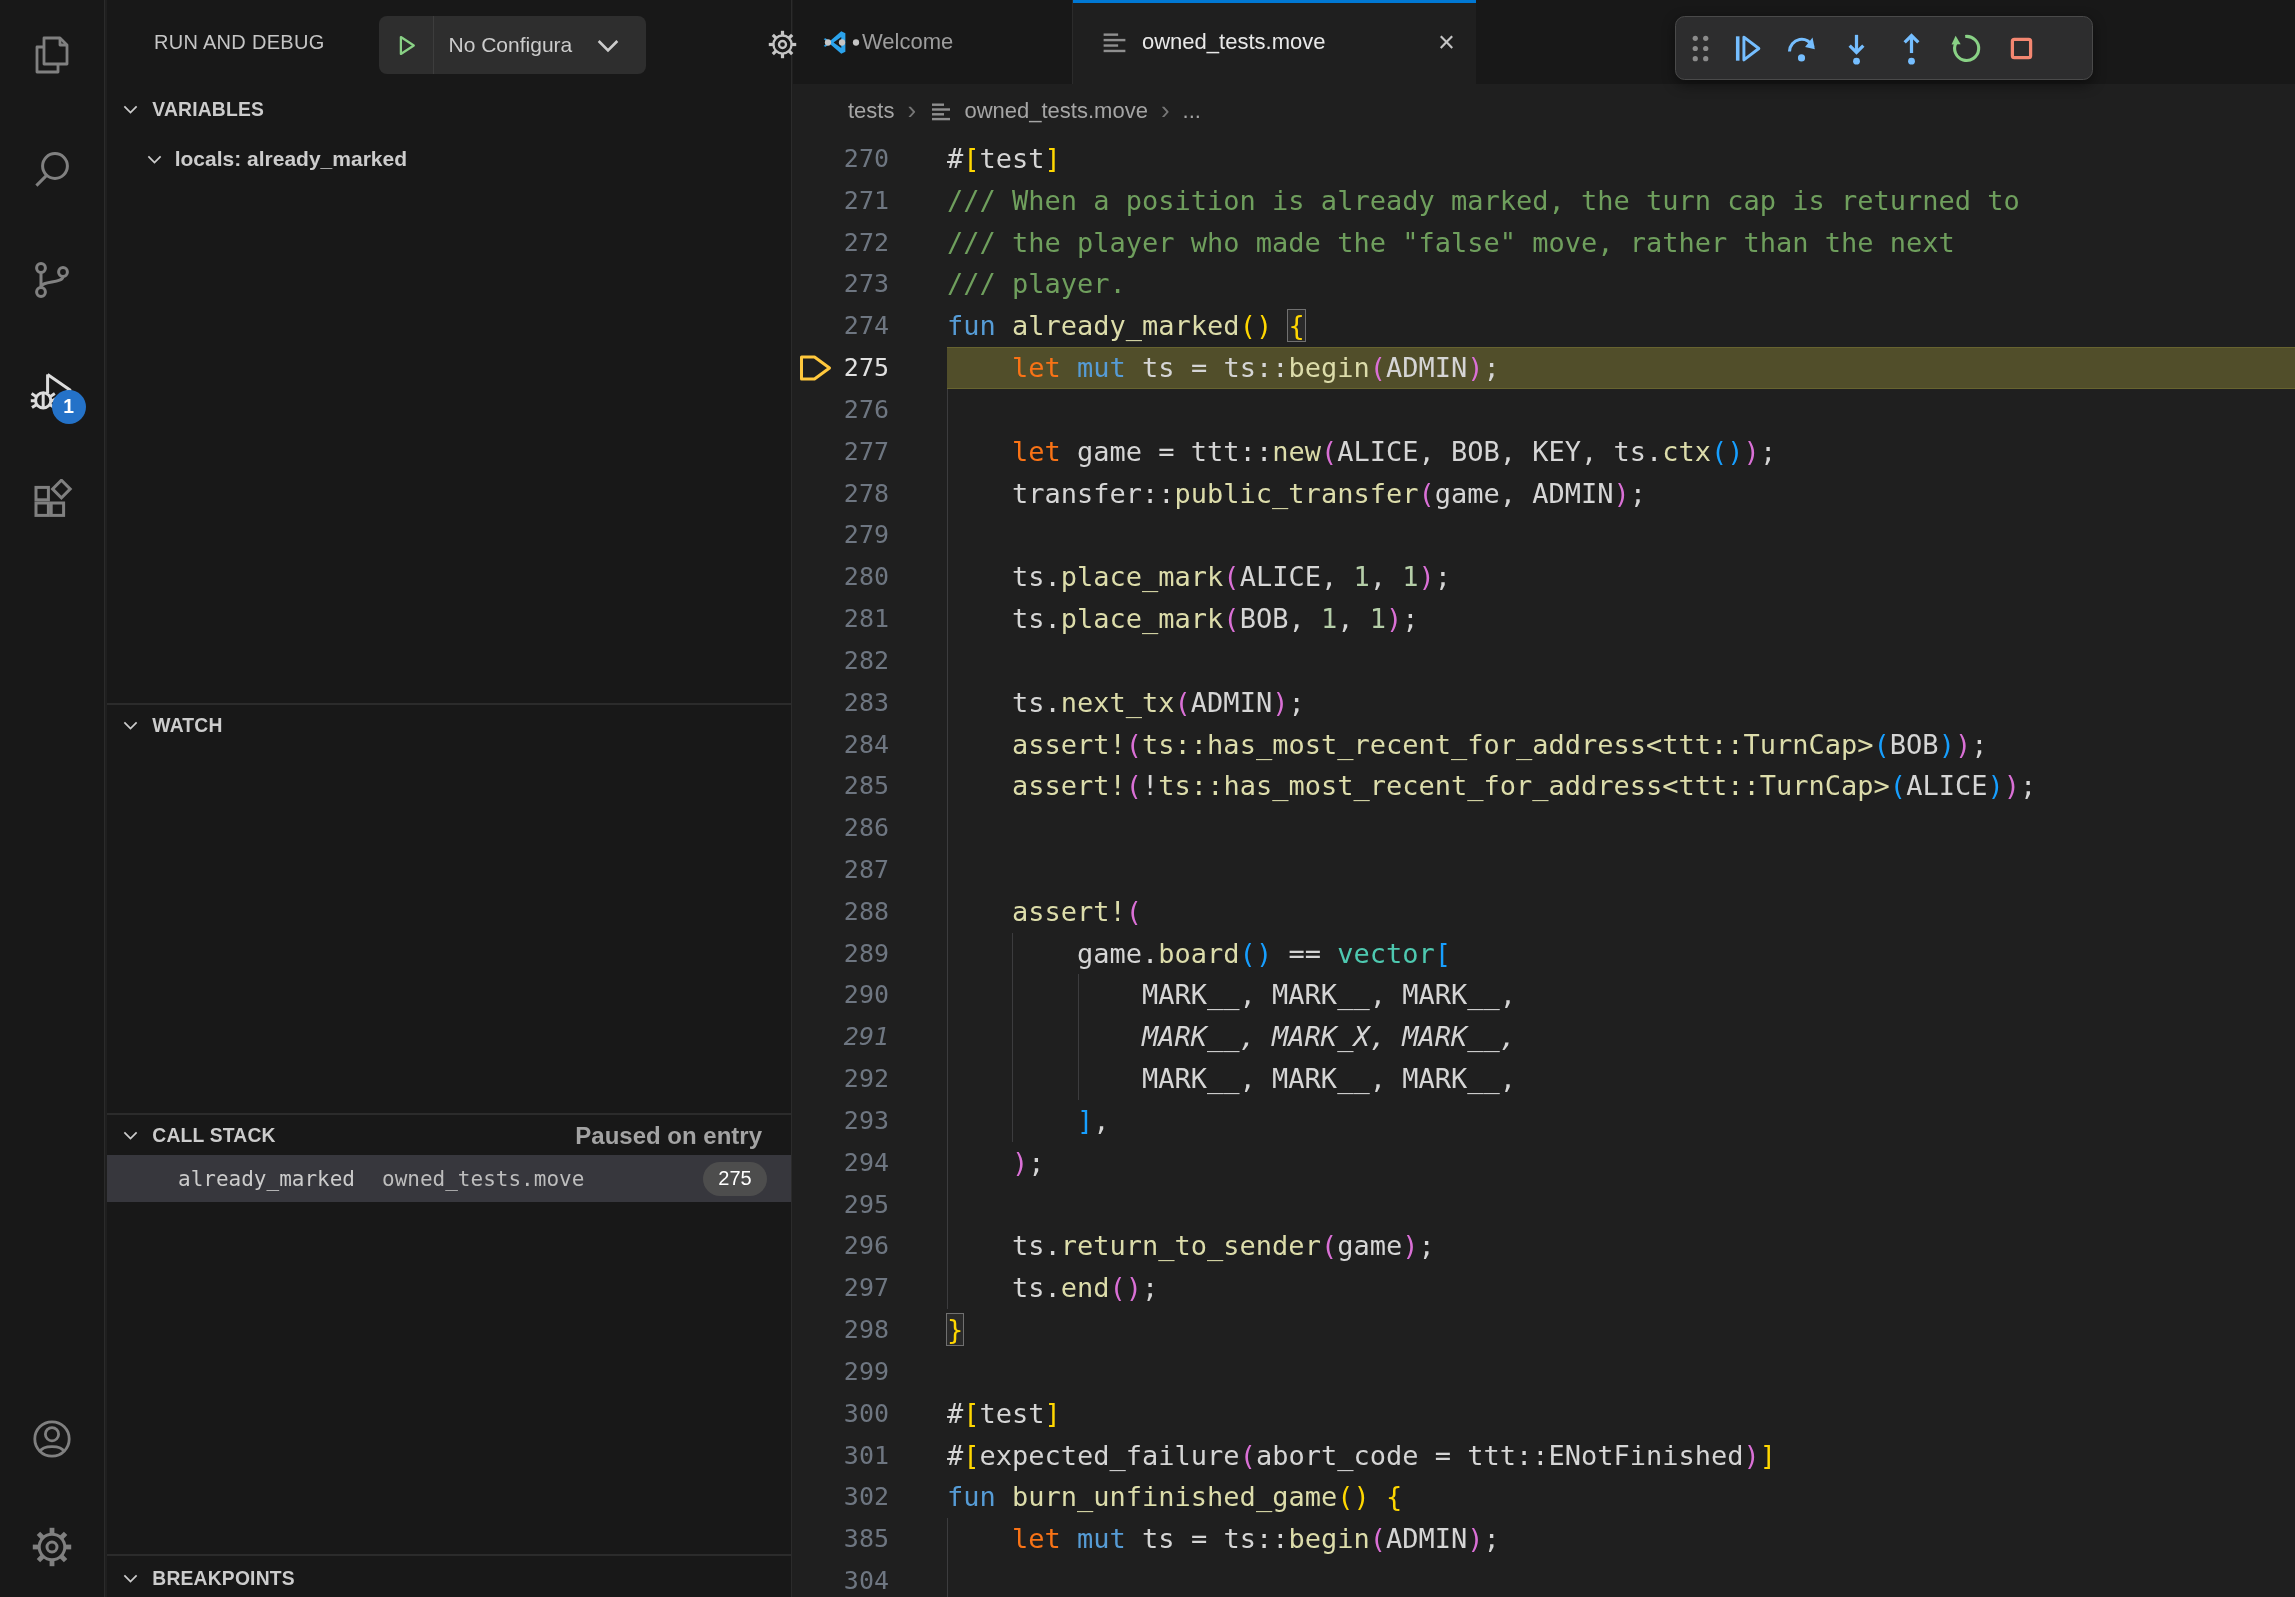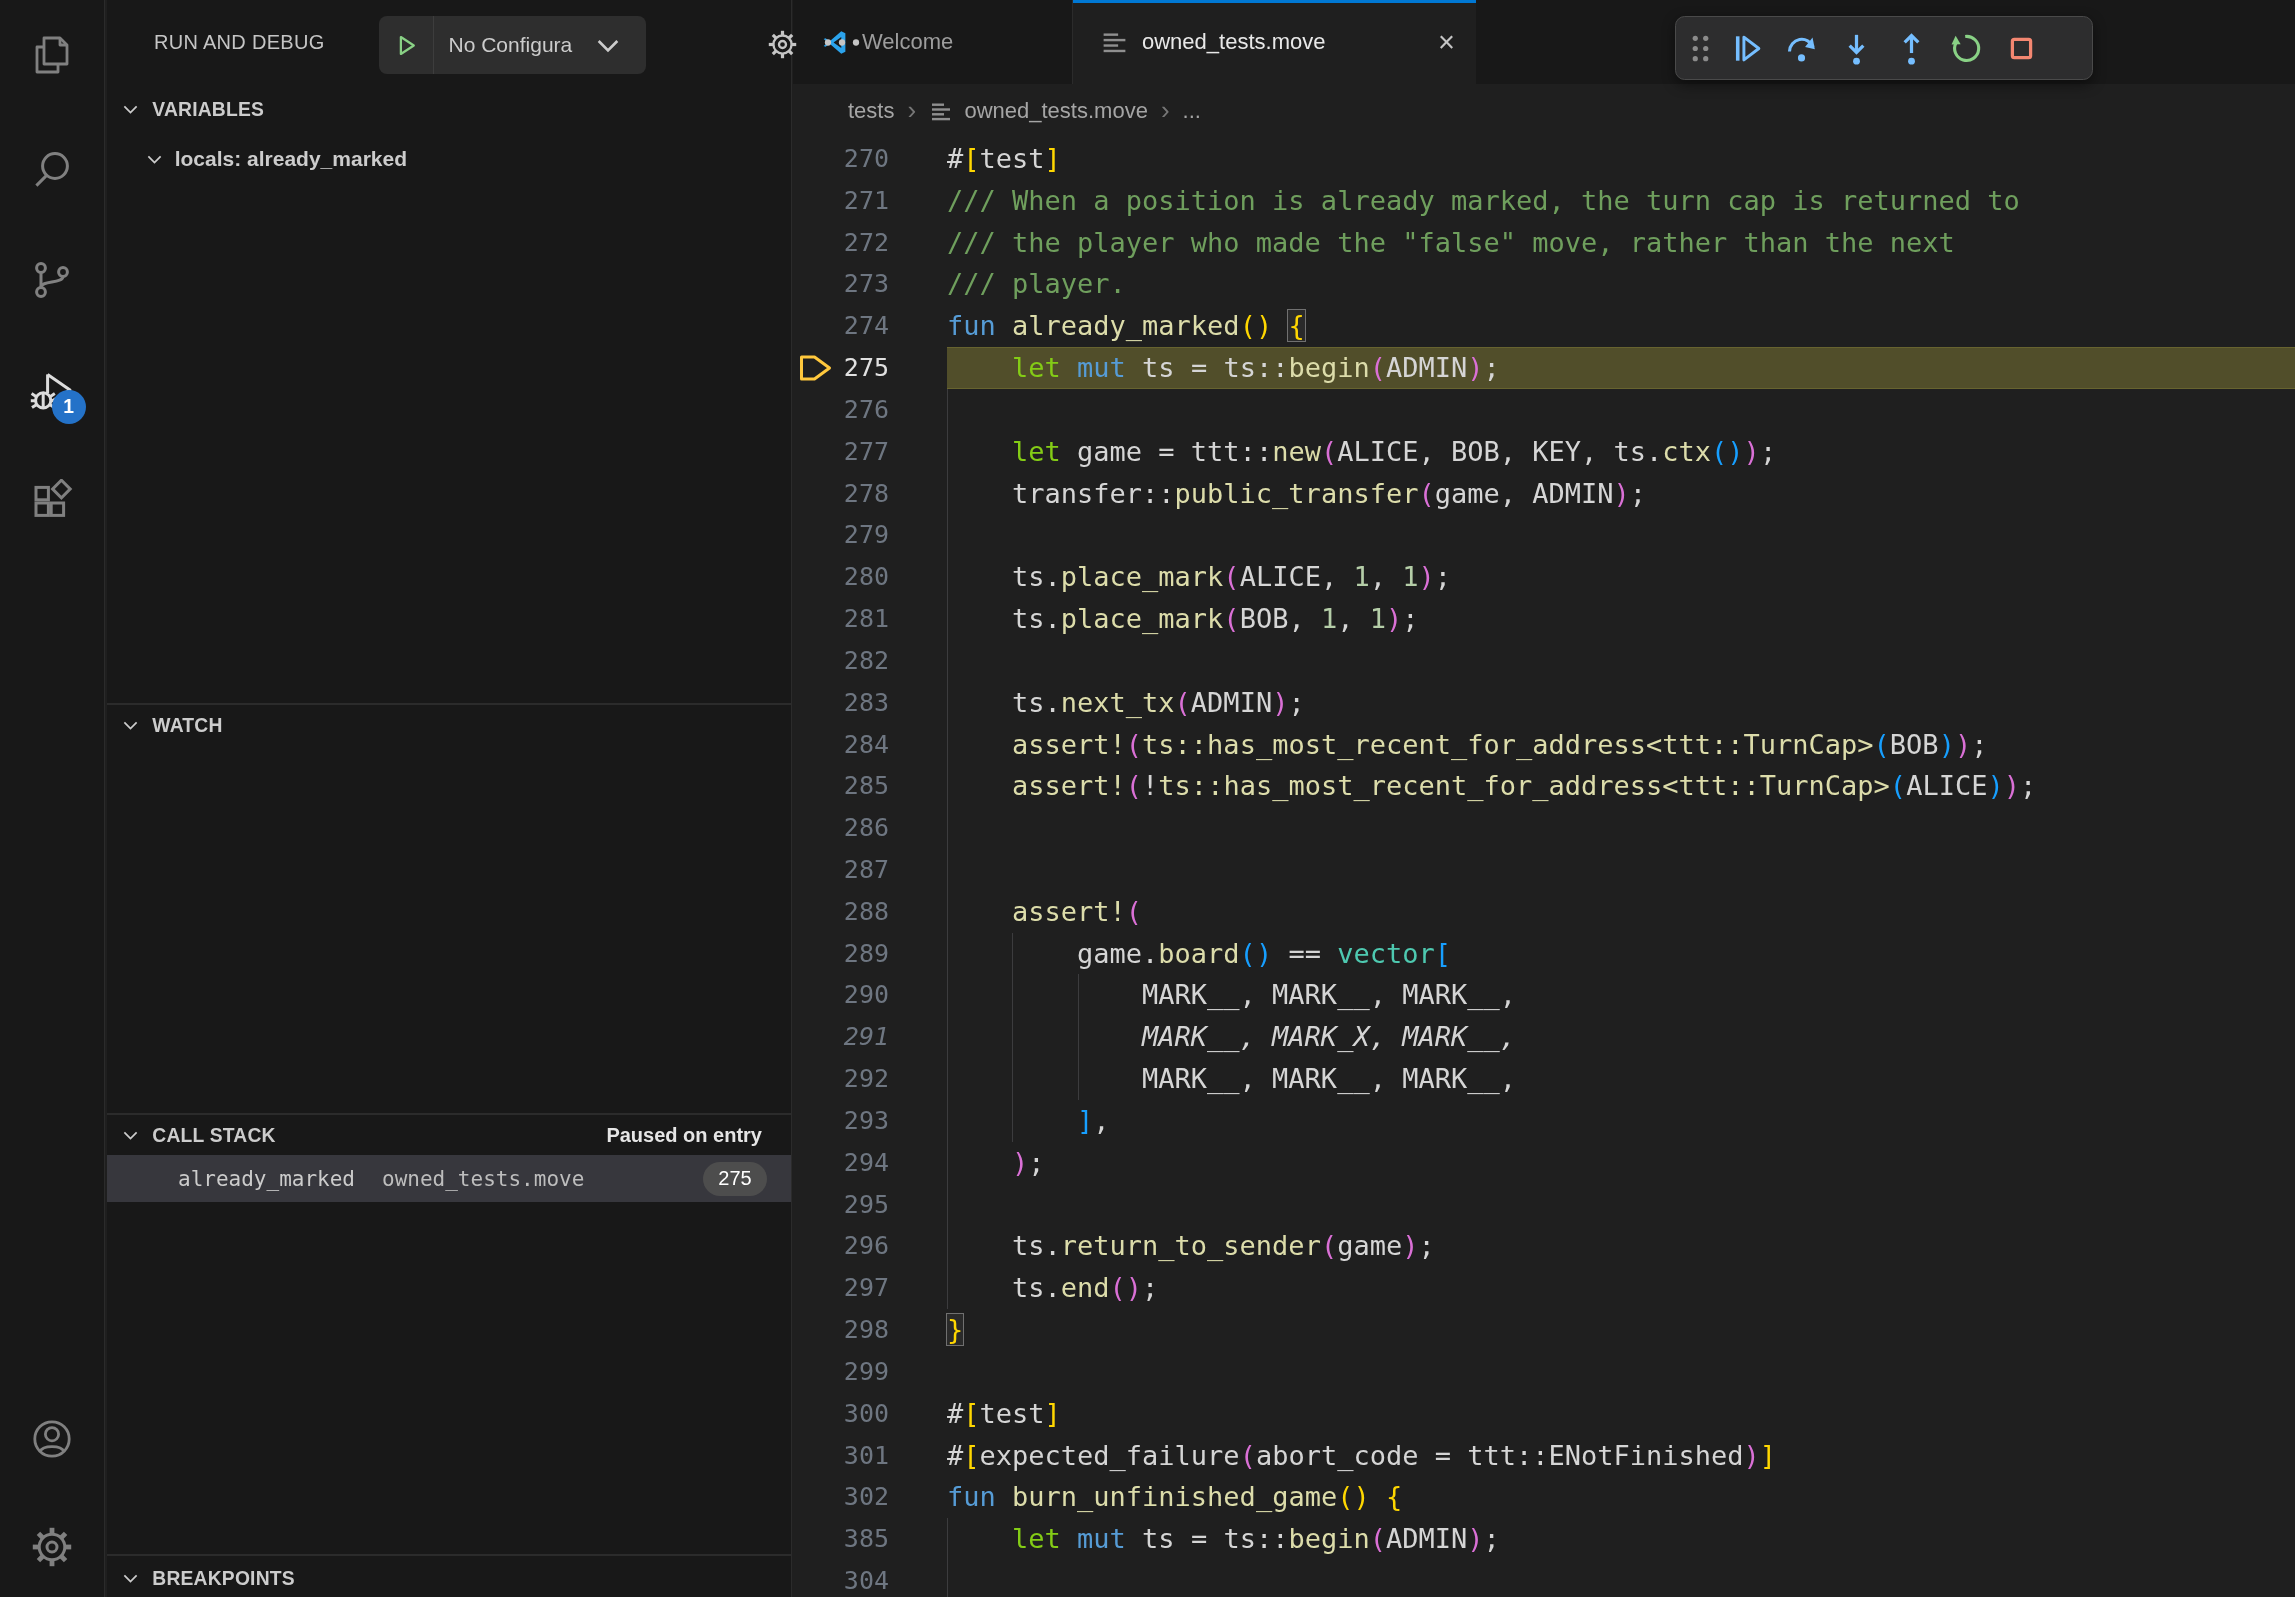--- a/index.html
+++ b/index.html
@@ -37,21 +37,21 @@
   .cfg-chevron { width:32px; margin-right:6.4px; color:#cccccc; }
   .sb-gear { position:absolute; left:658px; top:27px; width:35px; height:35px; color:#c5c5c5; }
   .sb-dots { position:absolute; left:714px; top:32px; width:42px; height:26px; color:#c5c5c5; }
 
   .section-sep { position:absolute; left:0; right:0; height:1.6px; background:#2b2b2b; }
   .section-header { position:absolute; left:0; right:0; height:39px; display:flex;
     align-items:center; }
   .sec-chevron { width:21px; height:21px; margin-left:13px; color:#cccccc; flex:none; }
   .sec-label { font-size:19.3px; font-weight:700; color:#cccccc; margin-left:11.3px;
     letter-spacing:0.2px; white-space:nowrap; }
-  .sec-right { margin-left:auto; margin-right:29px; font-size:20px; font-weight:700; color:#e5e5e5; }
+  .sec-right { margin-left:auto; margin-right:29px; font-size:24px; font-weight:700; color:#a3a3a3; }
 
   .locals-row { position:absolute; left:0; right:0; top:138px; height:42px; display:flex; align-items:center; }
   .locals-row .sec-chevron { margin-left:37px; }
   .locals-label { font-size:21px; font-weight:700; color:#cccccc; margin-left:9.7px; }
 
   .stack-row { position:absolute; left:0; right:0; top:1155px; height:47px; background:#37373d;
     display:flex; align-items:center; }
   .stack-frame { font-family:"DejaVu Sans Mono", monospace; font-size:21px; color:#cccccc;
     margin-left:71px; white-space:nowrap; }
   .stack-file { font-family:"DejaVu Sans Mono", monospace; font-size:21px; color:#bdbdbd;
@@ -96,21 +96,21 @@
     background:#514e2a; border-top:0.8px solid #67632f; border-bottom:0.8px solid #67632f; }
   .guide { position:absolute; top:0; bottom:0; width:0.8px; background:#3c3c3e; z-index:1; }
   .lnum { position:absolute; left:0; width:96px; text-align:right;
     font-family:"DejaVu Sans Mono", monospace; font-size:25px; line-height:42px; color:#6e7681; z-index:2; }
   .lnum.cur { color:#e0e0e0; }
   .ltext { position:absolute; left:154px; top:0; font-family:"DejaVu Sans Mono", monospace;
     font-size:27px; line-height:42px; white-space:pre; z-index:2; }
   .bx { outline:0.8px solid #707070; outline-offset:-0.8px; background:rgba(120,120,120,.12); }
   .dbg-marker { position:absolute; left:4.8px; width:35px; height:26px; z-index:3; }
 </style>
-<style>.tk-w{color:#d5d5d5}.tk-cm{color:#6f9f5d}.tk-kc{color:#84cc16}.tk-kb{color:#569cd6}.tk-fn{color:#dcdcaa}.tk-ty{color:#4ec9b0}.tk-num{color:#b5cea8}.tk-b1{color:#ffd700}.tk-b2{color:#da70d6}.tk-b3{color:#179fff}</style></head>
+<style>.tk-w{color:#d5d5d5}.tk-cm{color:#6f9f5d}.tk-kc{color:#f97316}.tk-kb{color:#569cd6}.tk-fn{color:#dcdcaa}.tk-ty{color:#4ec9b0}.tk-num{color:#b5cea8}.tk-b1{color:#ffd700}.tk-b2{color:#da70d6}.tk-b3{color:#179fff}</style></head>
 <body>
 
 <div id="activity-bar">
   <div class="ab-item" style="top:31px">
     <svg viewBox="0 0 24 24" fill="none" stroke="currentColor" stroke-width="1.4" stroke-linejoin="round">
       <path d="M8 3.5 H16 L19.5 7 V16.5 H8 Z"></path>
         <path d="M16 3.5 V7 H19.5"></path>
       <path d="M8 8 H4.5 V20.5 H15 V16.5"></path>
     </svg>
   </div>

